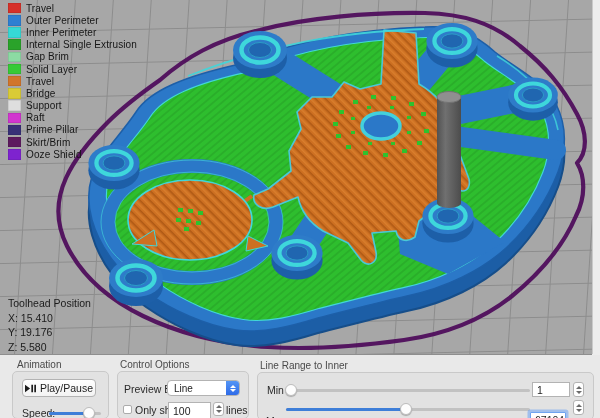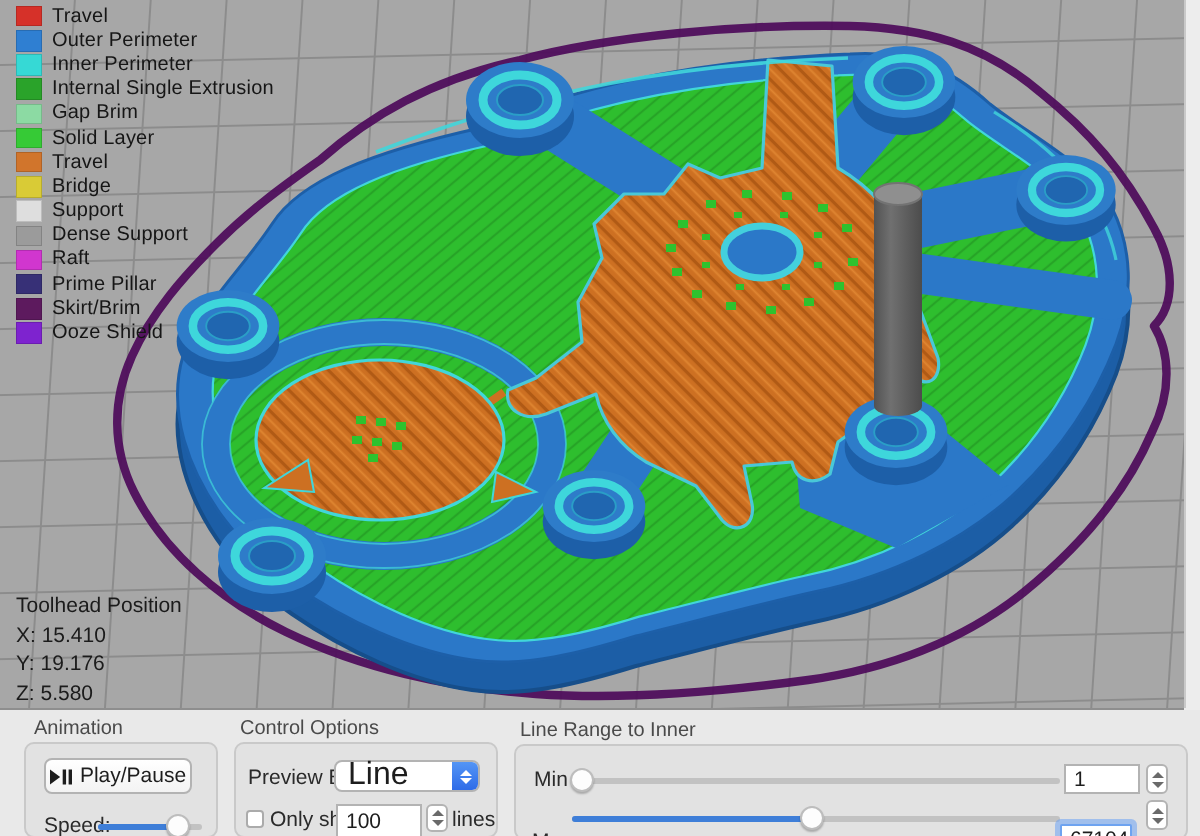--- a/index.html
+++ b/index.html
@@ -37,21 +37,21 @@
 
   
   .slider{position:absolute;height:13px;}
   .track{position:absolute;left:0;right:0;top:5px;height:3px;background:#c2c2c2;border-radius:2px;}
   .fill{position:absolute;left:0;top:5px;height:3px;background:#3e7ed8;border-radius:2px;}
   .handle{position:absolute;top:0;width:12px;height:12px;background:#fdfdfd;border:1px solid #bdbdbd;border-radius:50%;
           transform:translateX(-50%);box-shadow:0 1px 1px rgba(0,0,0,.25);box-sizing:border-box;}
 
   
   .dropdown{position:absolute;background:#ffffff;border:1px solid #b3b3b3;border-radius:4px;box-sizing:border-box;display:flex;align-items:center;}
-  .dd-text{flex:1;font-size:16px;color:#1d1d1d;padding-left:6px;}
+  .dd-text{flex:1;font-size:10px;color:#1d1d1d;padding-left:6px;}
   .dd-stepper{width:13px;align-self:stretch;border-radius:0 3px 3px 0;background:linear-gradient(#5495f5,#2e6be8);
               display:flex;flex-direction:column;align-items:center;justify-content:center;gap:1px;}
   .chev-up{width:0;height:0;border-left:3px solid transparent;border-right:3px solid transparent;border-bottom:3.5px solid #fff;}
   .chev-dn{width:0;height:0;border-left:3px solid transparent;border-right:3px solid transparent;border-top:3.5px solid #fff;}
 
   
   .stepper{position:absolute;width:11px;background:#fff;border:1px solid #b3b3b3;border-radius:3px;box-sizing:border-box;
            display:flex;flex-direction:column;align-items:center;justify-content:center;gap:2px;}
   .stepper .chev-up{border-bottom-color:#6a6a6a;}
   .stepper .chev-dn{border-top-color:#6a6a6a;}
@@ -245,24 +245,20 @@
         </div>
       <div class="legend-row">
           <div class="legend-sw" style="background: rgb(217, 203, 54);"></div>
           <span class="legend-label">Bridge</span>
         </div>
       <div class="legend-row">
           <div class="legend-sw" style="background: rgb(222, 222, 222);"></div>
           <span class="legend-label">Support</span>
         </div>
       <div class="legend-row">
-          <div class="legend-sw" style="background: rgb(155, 155, 155);"></div>
-          <span class="legend-label">Dense Support</span>
-        </div>
-      <div class="legend-row">
           <div class="legend-sw" style="background: rgb(209, 54, 207);"></div>
           <span class="legend-label">Raft</span>
         </div>
       <div class="legend-row">
           <div class="legend-sw" style="background: rgb(55, 48, 119);"></div>
           <span class="legend-label">Prime Pillar</span>
         </div>
       <div class="legend-row">
           <div class="legend-sw" style="background: rgb(93, 26, 94);"></div>
           <span class="legend-label">Skirt/Brim</span>

